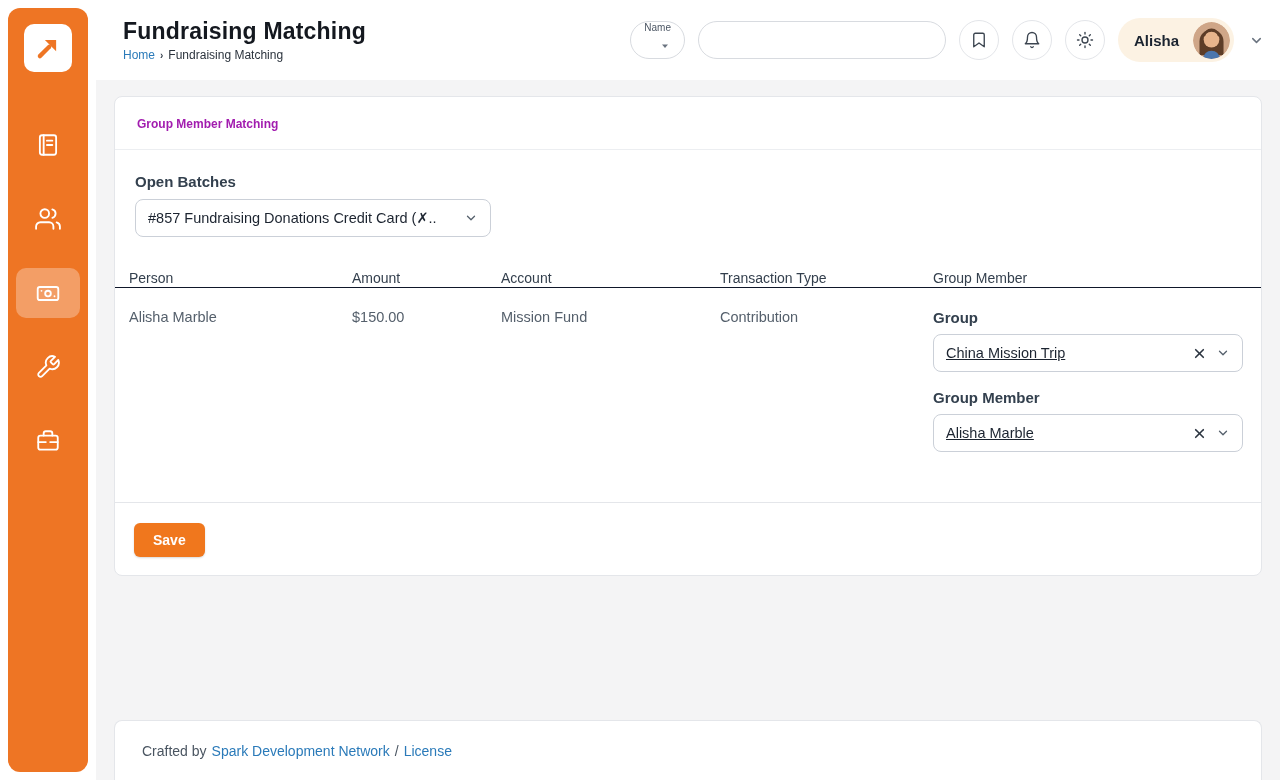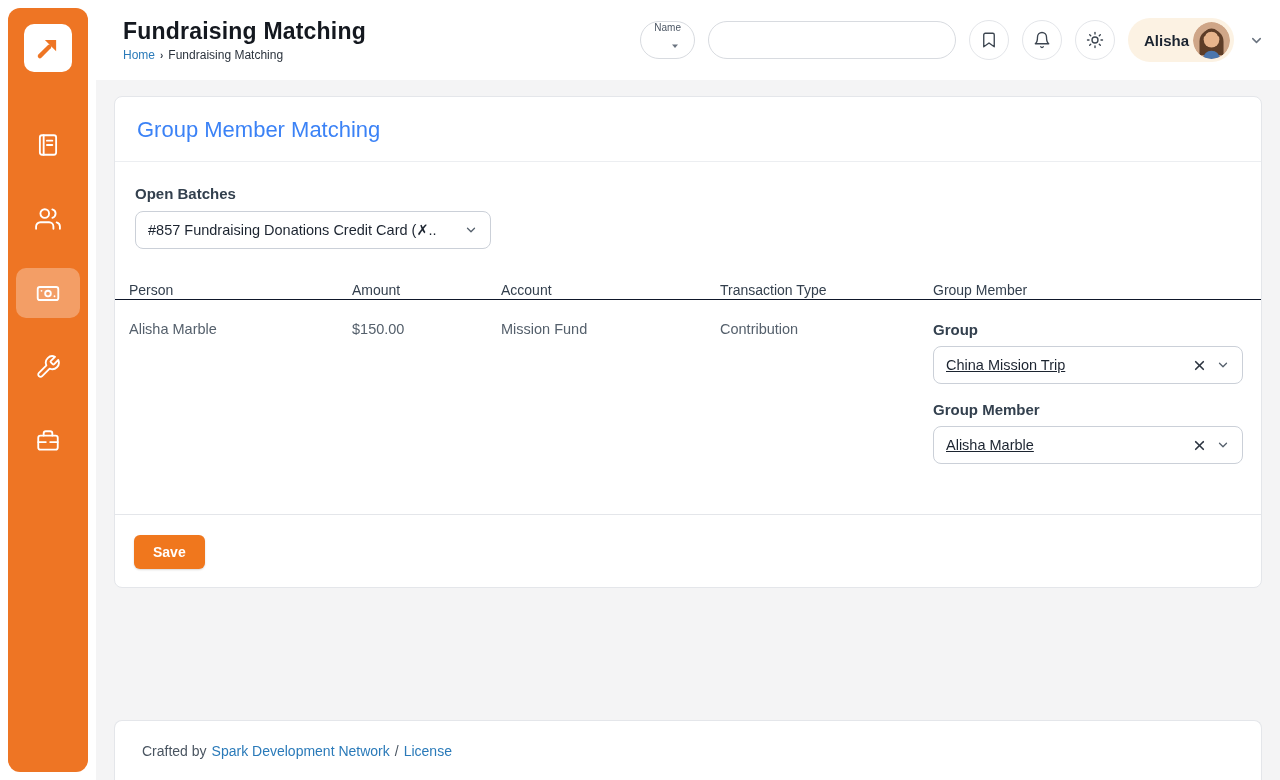--- a/index.html
+++ b/index.html
@@ -35,31 +35,31 @@
   .pill-btn { height:38px; border:1px solid #d8dbe0; background:#fff; border-radius:19px;
               padding:0 13px; display:flex; align-items:flex-end; gap:7px; font-size:10px;
               color:#4b5563; cursor:pointer; font-family:inherit;flex-direction:column; }
   .search-input { width:248px; height:38px; border:1px solid #d8dbe0; background:#fff;
                   border-radius:19px; padding:0 16px; font-size:14px; font-family:inherit;
                   color:#333; outline:none; }
   .icon-btn { width:40px; height:40px; border-radius:50%; border:1px solid #e3e5e9;
               background:#fff; display:flex; align-items:center; justify-content:center;
               cursor:pointer; }
   .user-pill { height:44px; background:#fcf2e3; border-radius:22px; display:flex;
-               align-items:center; gap:4px; padding:0 4px 0 16px; cursor:pointer; }
+               align-items:center; gap:14px; padding:0 4px 0 16px; cursor:pointer; }
   .user-name { font-size:15px; font-weight:700; color:#1b2430; }
   .avatar { width:37px; height:37px; border-radius:50%; overflow:hidden; display:block; }
   .user-chevron { margin-left:2px; display:flex; align-items:center; cursor:pointer; }
 
   
   .content { flex:1; background:#f4f4f5; padding:16px 18px 0 18px; display:flex;
              flex-direction:column; overflow:hidden; }
   .card { background:#fff; border:1px solid #e4e6ea; border-radius:8px; }
-  .card-header { padding:20px 22px 18px 22px; font-size:22px; font-weight:400;
-                 color:#3b82f6; border-bottom:1px solid #eceef1; }
+  .card-header { padding:20px 22px 18px 22px; font-size:12px; font-weight:700;
+                 color:#a21caf; border-bottom:1px solid #eceef1; }
   .batch-block { padding:23px 20px 0 20px; }
   .field-label { display:block; font-size:15px; font-weight:700; color:#33404e; margin-bottom:9px; }
   .select { height:38px; border:1px solid #cbd0d8; border-radius:8px; background:#fff;
             display:flex; align-items:center; padding:0 12px; font-size:14.5px; color:#1c2430;
             cursor:pointer; }
   .batch-select { width:356px; }
   .select .select-text { flex:1; white-space:nowrap; overflow:hidden; }
   .select .clear-x { display:flex; align-items:center; margin:0 10px 0 8px; cursor:pointer;
                      background:none; border:none; padding:0; }
 

